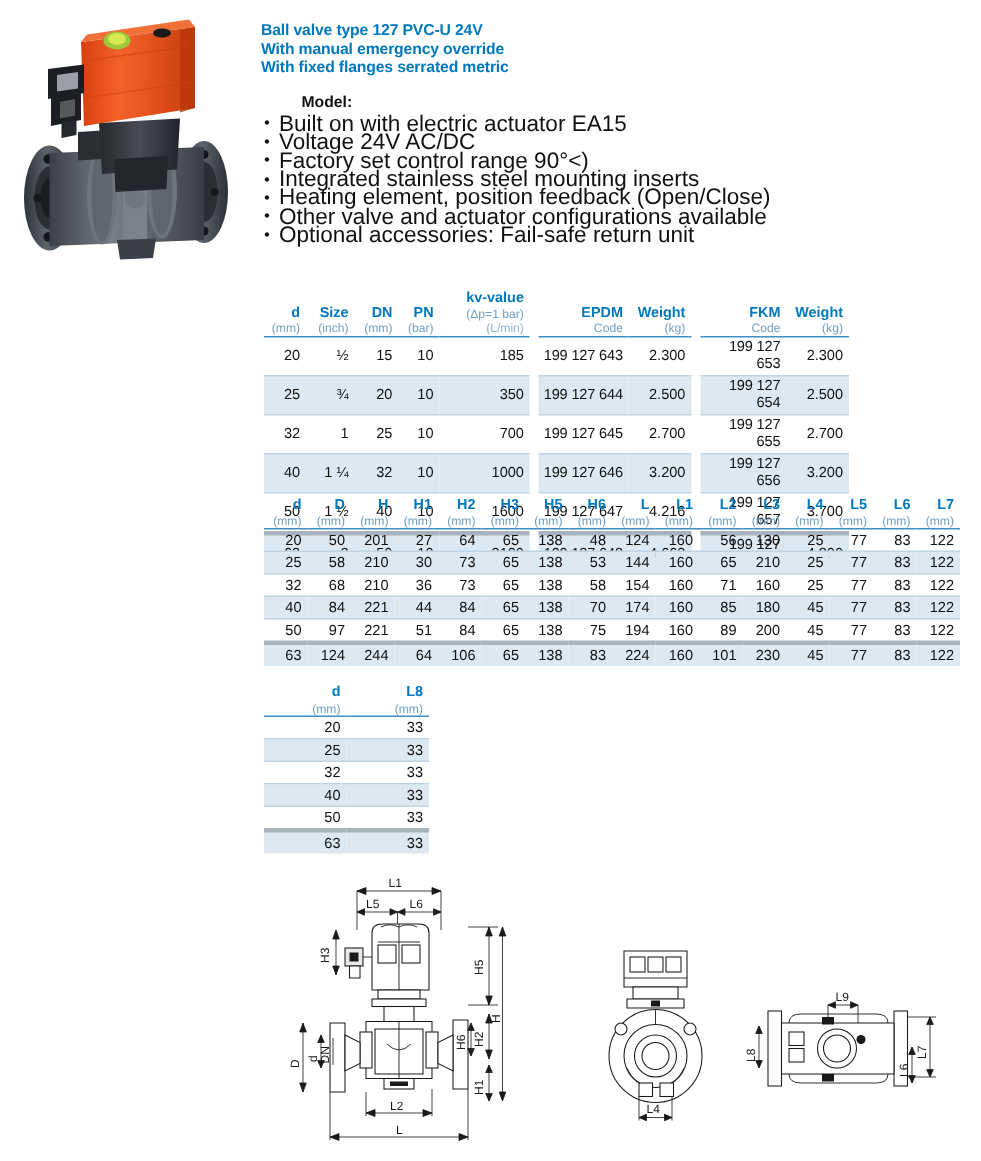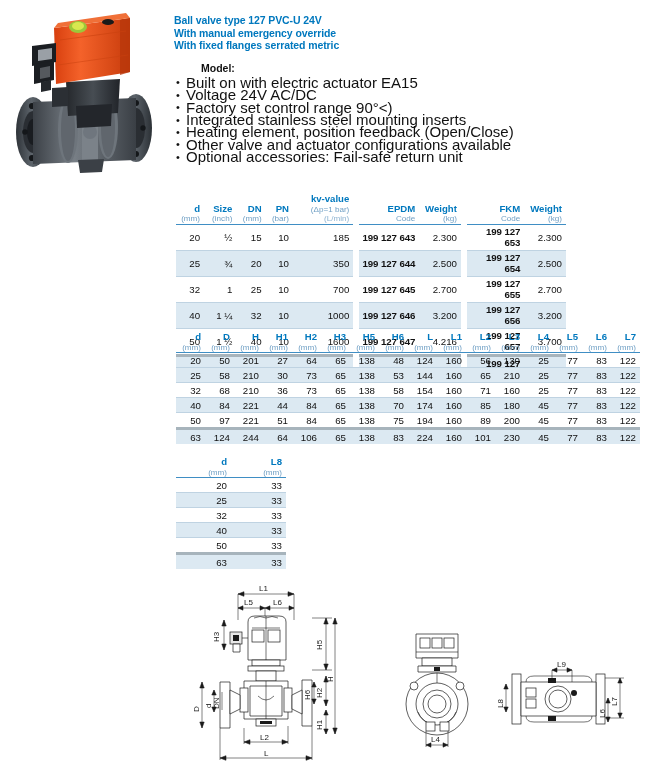--- a/index.html
+++ b/index.html
@@ -28,21 +28,21 @@
   table.dt th, table.dt td { padding:0; margin:0; }
   table.dt th { color:#0078be; font-weight:bold; font-size:9.6px;
                 text-align:right; vertical-align:bottom; padding:0 4px 0 2px; line-height:10.6px; }
   table.dt th .u { display:block; color:#6f9fc4; font-weight:normal; font-size:8.1px; line-height:9.6px; }
   table.dt th .u2 { display:block; color:#8fb4d2; font-weight:normal; font-size:8.1px; line-height:9.6px; }
   table.dt td { font-size:9.7px; text-align:right; padding:1.5px 4px 1.5px 2px;
                 line-height:11px; border-top:1px solid #bfd3e2; color:#111; }
   table.dt tr.alt td { background:#dce9f2; }
   table.dt tr.last td { border-top:3px solid #a7b4bc; }
   table.dt tr.hdrrule th { border-bottom:1.4px solid #3f8ec4; }
-  table.dt td.bold { font-weight:bold; letter-spacing:-0.1px; }
+  table.dt td.bold { font-weight:normal; letter-spacing:-0.1px; }
   table.dt .gap { border-top:none !important; background:transparent !important; width:4px; }
   table.dt th.gap { border-bottom:none !important; }
 
   
   .drawings { position:absolute; left:0; top:572px; width:654px; height:200px; }
   .dw { position:absolute; }
   svg { display:block; }
   .lnt { stroke:#1a1a1a; stroke-width:0.6; fill:none; }
   .dim { stroke:#1a1a1a; stroke-width:0.55; fill:none; }
   .fillk { fill:#1a1a1a; }

